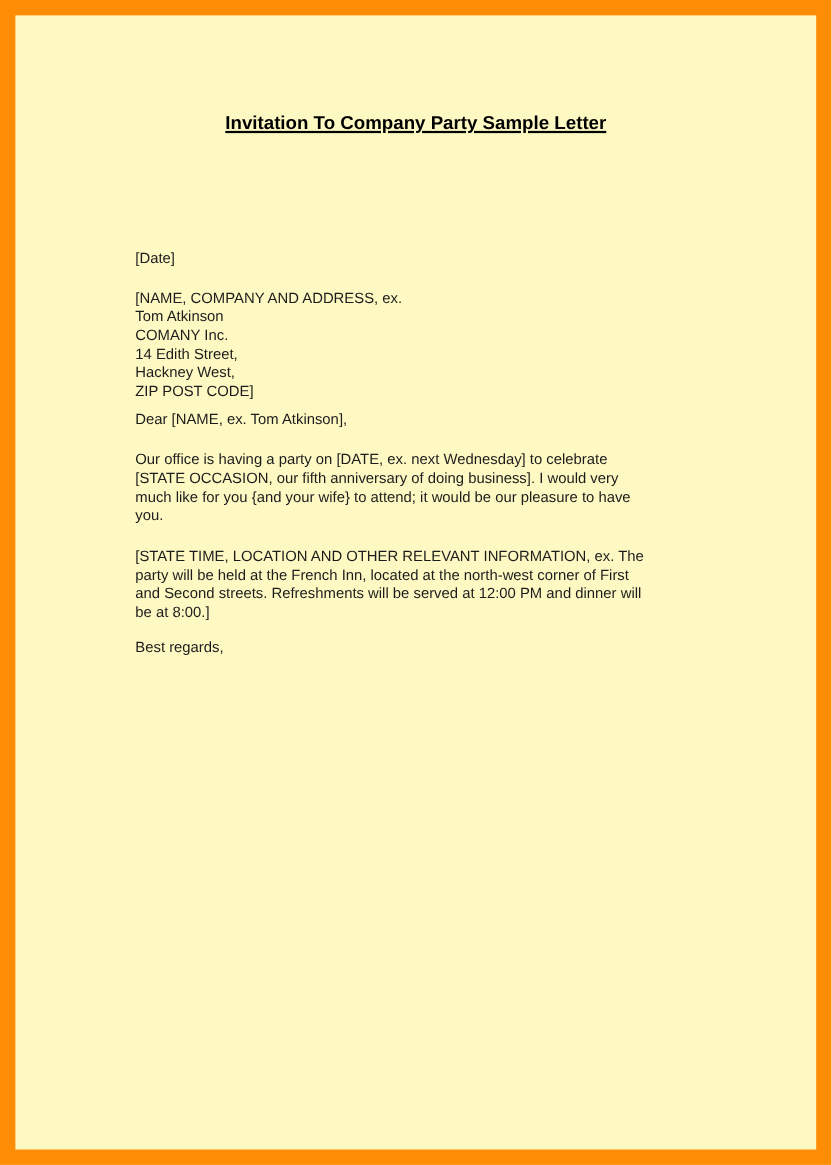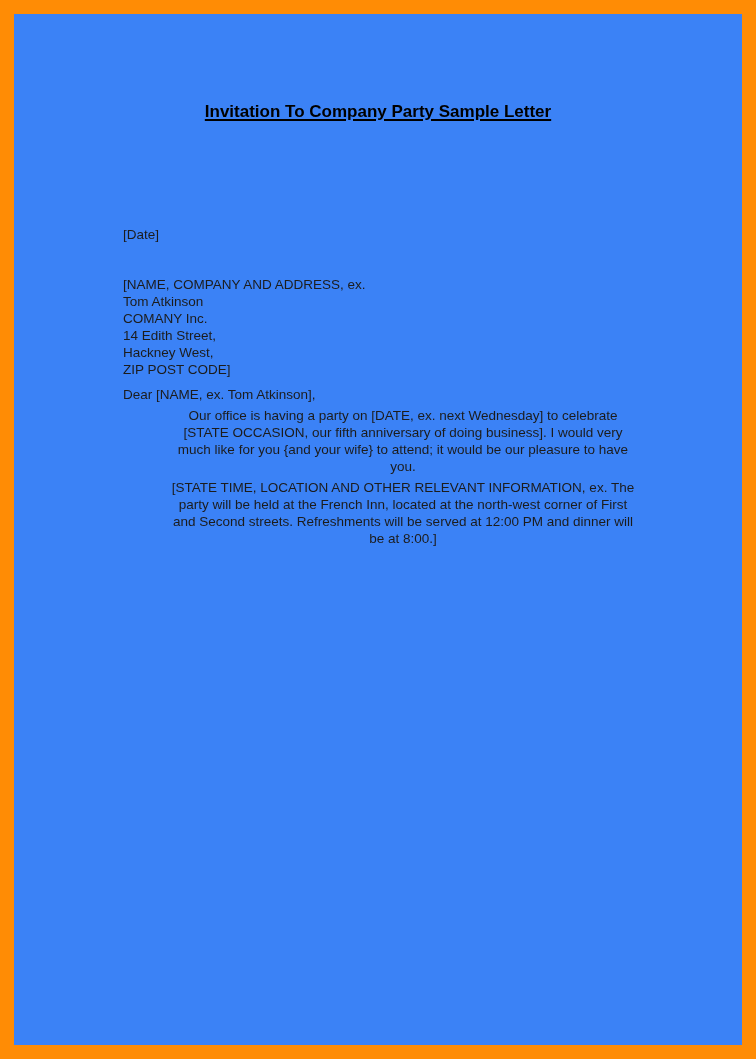--- a/index.html
+++ b/index.html
@@ -2,21 +2,21 @@
 <html style="--accent: #ff8c05;"><head>
 <meta charset="utf-8">
 <style>
   * { margin: 0; padding: 0; box-sizing: border-box; }
   html, body { background: #ffffff; }
   .page {
     position: relative;
     width: 756px;
     height: 1059px;
     border: 14px solid var(--accent, #ff8c05);
-    background: #3b82f6;
+    background: #fef9c3;
     font-family: "Liberation Sans", "DejaVu Sans", sans-serif;
     color: #1c1c1c;
     overflow: hidden;
   }
   .title {
     margin-top: 87px;
     text-align: center;
     font-size: 17px;
     line-height: 21px;
     font-weight: bold;
@@ -26,23 +26,23 @@
     text-underline-offset: 2px;
   }
   .body-col {
     margin-left: 109px;   
     width: 560px;
     font-size: 13.5px;
     line-height: 17px;
   }
   .block { white-space: pre-line; }
   .date       { margin-top: 104px; }
-  .address    { margin-top: 33px; }
+  .address    { margin-top: 19px; }
   .salutation { margin-top: 8px; }
-  .para       { margin-top: 4px; text-align: center; }
+  .para       { margin-top: 20px; }
   .closing    { margin-top: 15px; }
   .signature  { margin-top: 34px; }
 </style>
 </head>
 <body>
 
 <div class="page">
   <h1 class="title">Invitation To Company Party Sample Letter</h1>
 
   <div class="body-col">
@@ -61,15 +61,16 @@
 [STATE OCCASION, our fifth anniversary of doing business]. I would very
 much like for you {and your wife} to attend; it would be our pleasure to have
 you.</div>
 
     <div class="block para">[STATE TIME, LOCATION AND OTHER RELEVANT INFORMATION, ex. The
 party will be held at the French Inn, located at the north-west corner of First
 and Second streets. Refreshments will be served at 12:00 PM and dinner will
 be at 8:00.]</div>
 
 
+    <div class="closing">Best regards,</div>
 
   </div>
 </div>
 
 </body></html>

